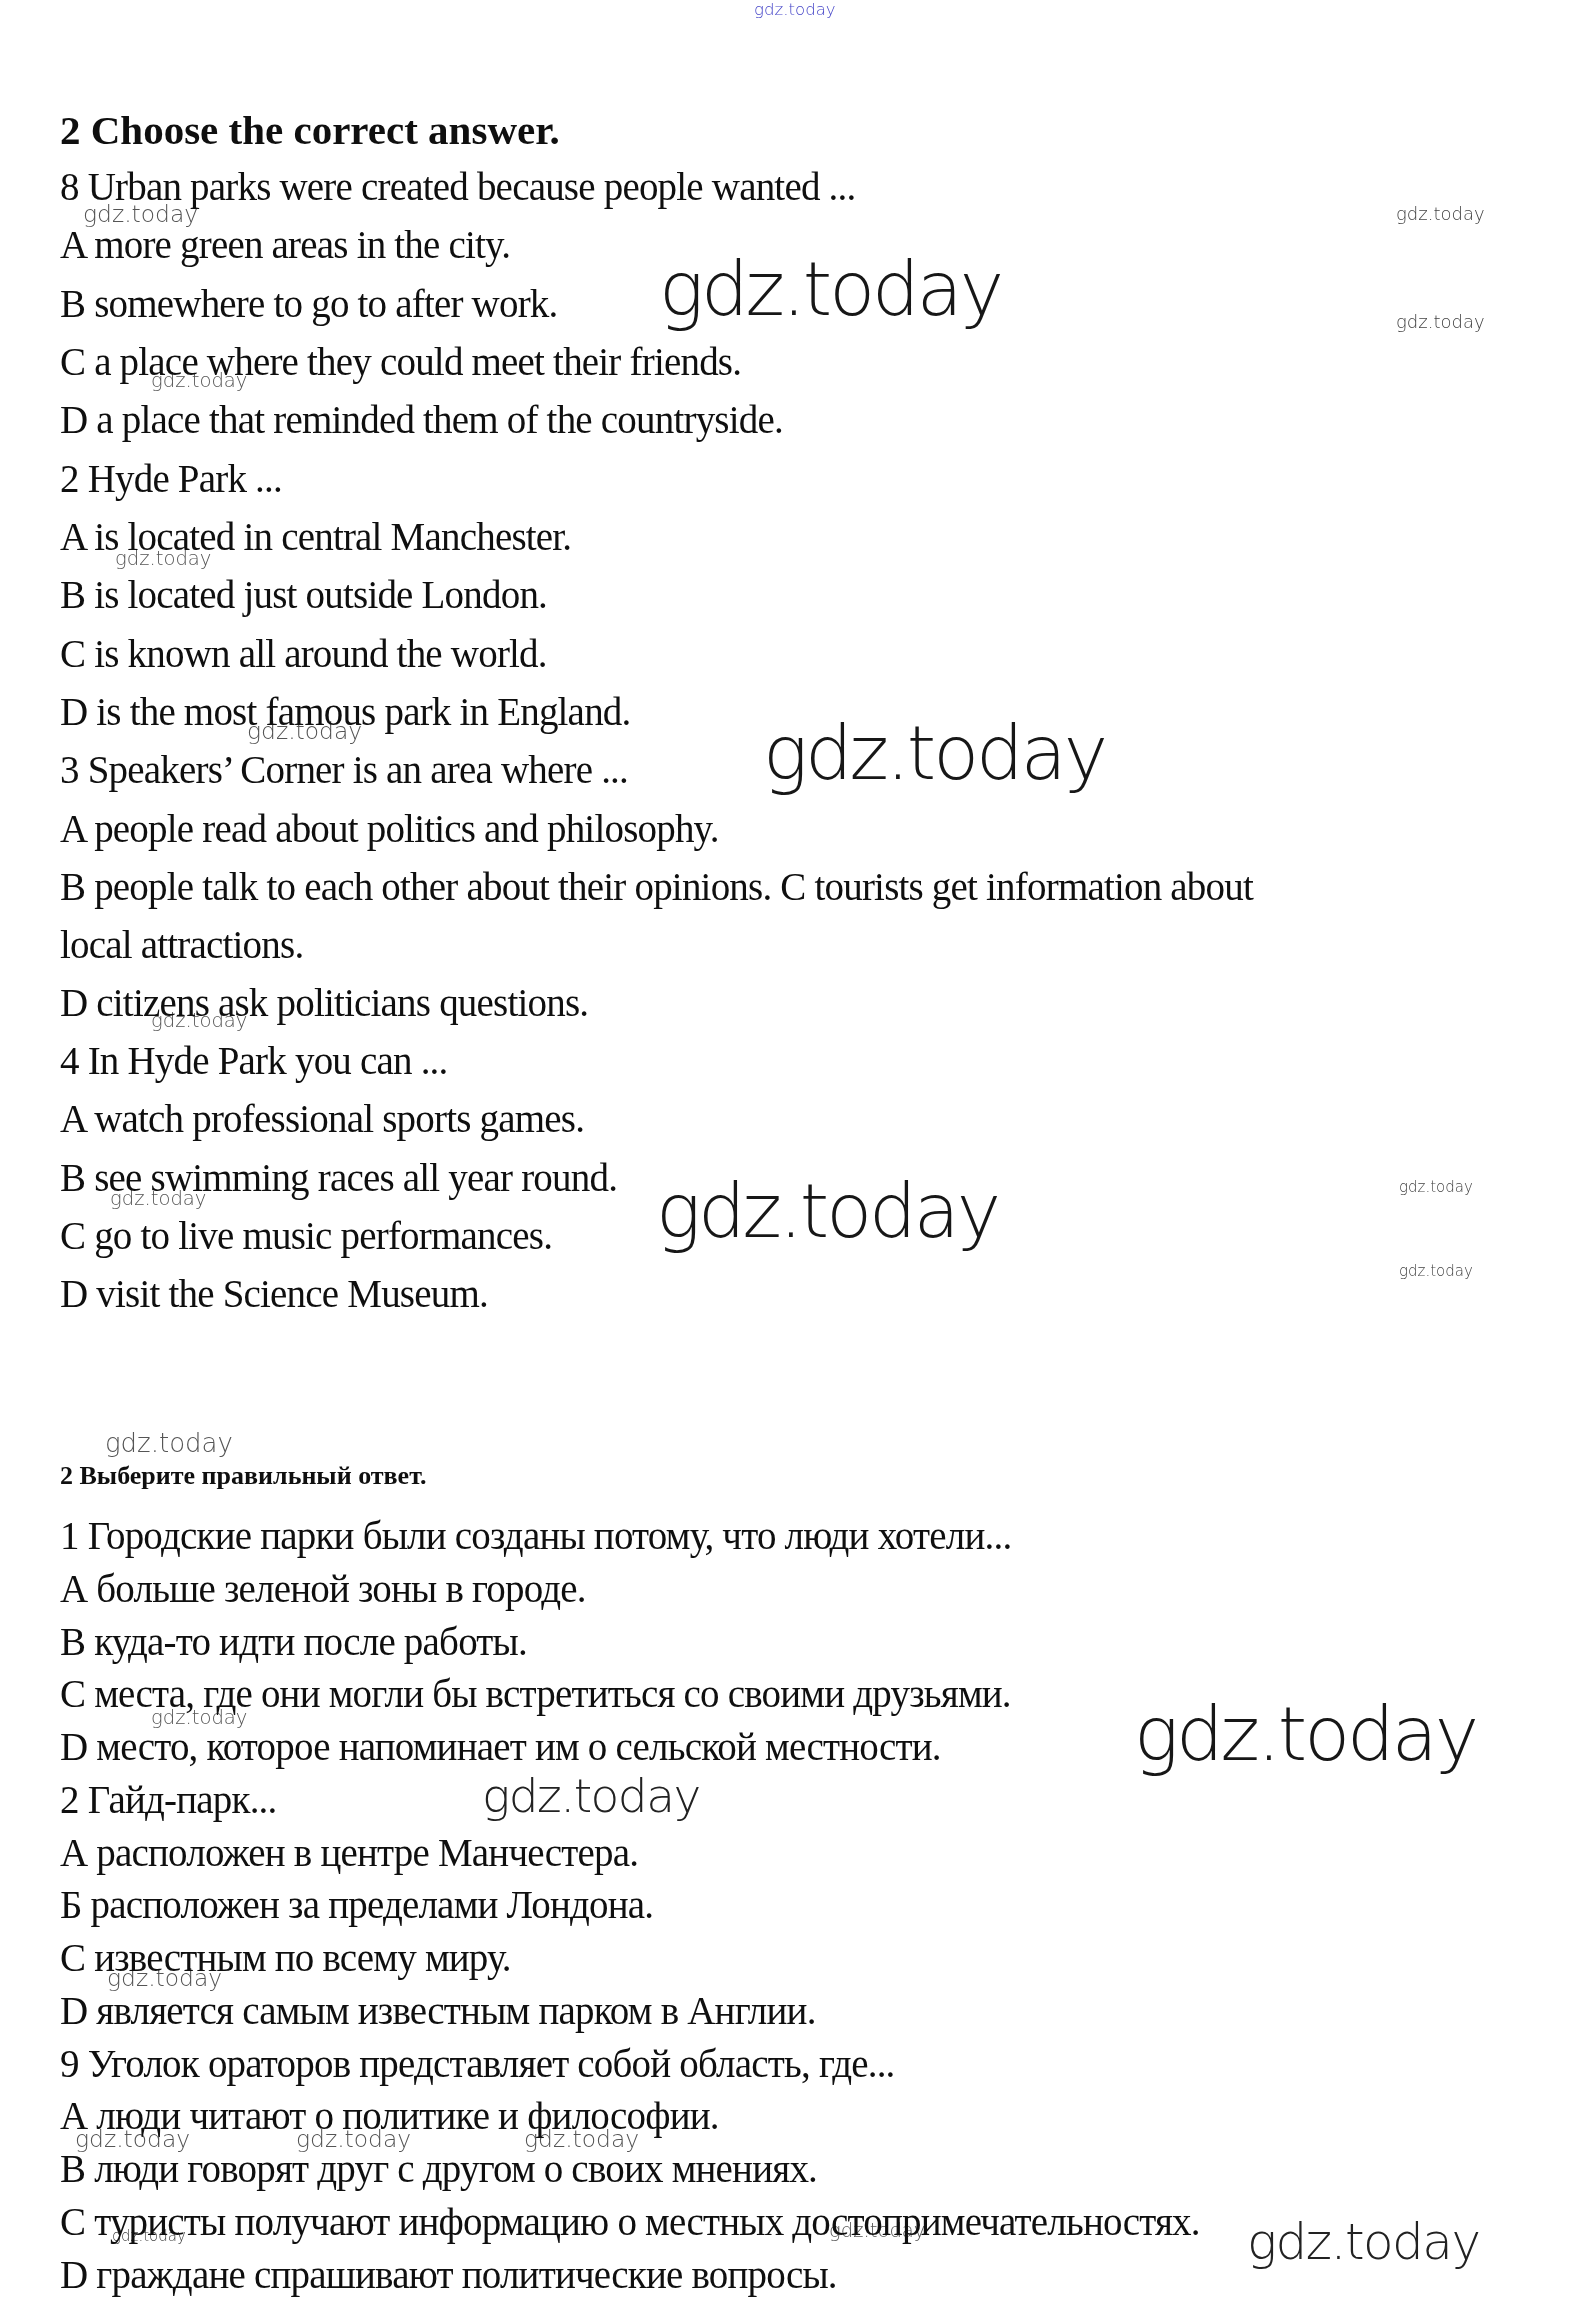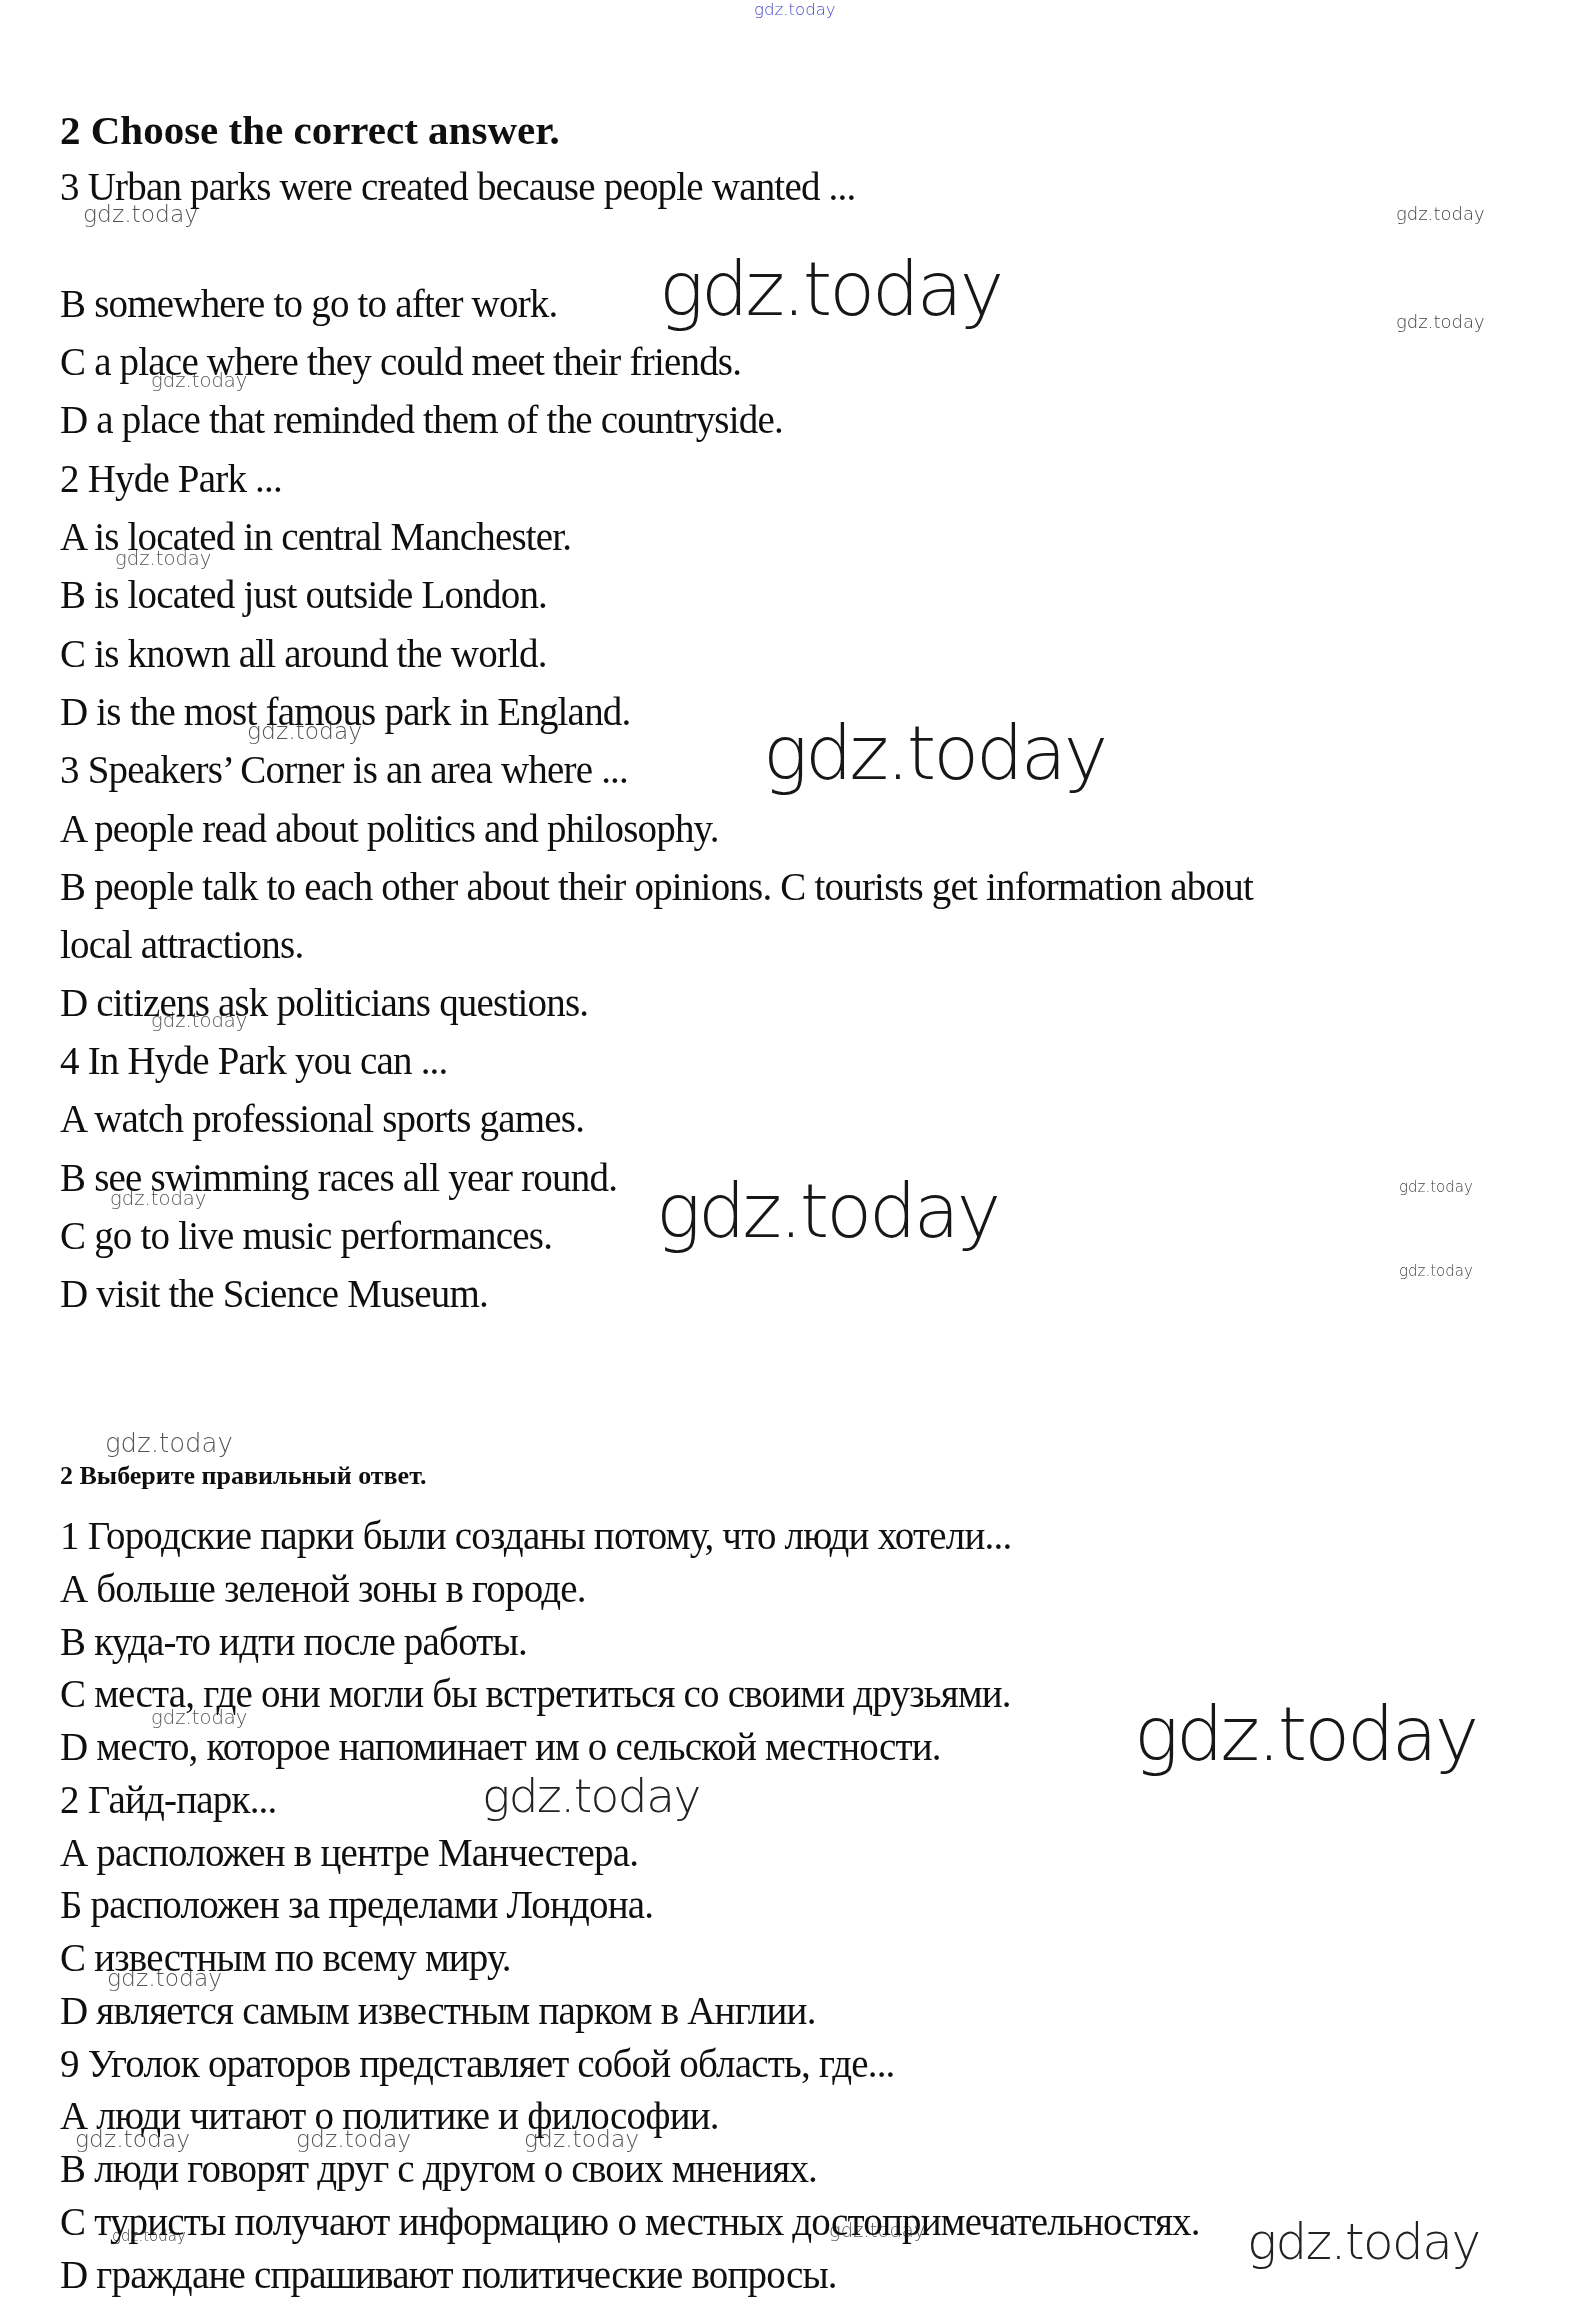--- a/index.html
+++ b/index.html
@@ -62,21 +62,22 @@
   <span class="wm wm-sm" style="left:105px;top:1430px;font-size:26px;">gdz.today</span>
   <span class="wm wm-sm2" style="left:151px;top:1708px;">gdz.today</span>
   <span class="wm wm-sm" style="left:107px;top:1967px;">gdz.today</span>
   <span class="wm wm-sm" style="left:75px;top:2128px;">gdz.today</span>
   <span class="wm wm-sm" style="left:296px;top:2128px;">gdz.today</span>
   <span class="wm wm-sm" style="left:524px;top:2128px;">gdz.today</span>
   <span class="wm wm-xxs" style="left:112px;top:2229px;">gdz.today</span>
   <span class="wm wm-sm2" style="left:829px;top:2221px;">gdz.today</span>
 
   <div class="tl title" style="top:109px;">2 Choose the correct answer.</div>
-  <div class="tl" style="top:167px;">3 Urban parks were created because people wanted ...</div>
+  <div class="tl" style="top:167px;">8 Urban parks were created because people wanted ...</div>
+  <div class="tl" style="top:225px;">A more green areas in the city.</div>
   <div class="tl" style="top:284px;">B somewhere to go to after work.</div>
   <div class="tl" style="top:342px;">C a place where they could meet their friends.</div>
   <div class="tl" style="top:400px;">D a place that reminded them of the countryside.</div>
   <div class="tl" style="top:459px;">2 Hyde Park ...</div>
   <div class="tl" style="top:517px;">A is located in central Manchester.</div>
   <div class="tl" style="top:575px;">B is located just outside London.</div>
   <div class="tl" style="top:634px;">C is known all around the world.</div>
   <div class="tl" style="top:692px;">D is the most famous park in England.</div>
   <div class="tl" style="top:750px;">3 Speakers’ Corner is an area where ...</div>
   <div class="tl" style="top:809px;">A people read about politics and philosophy.</div>

